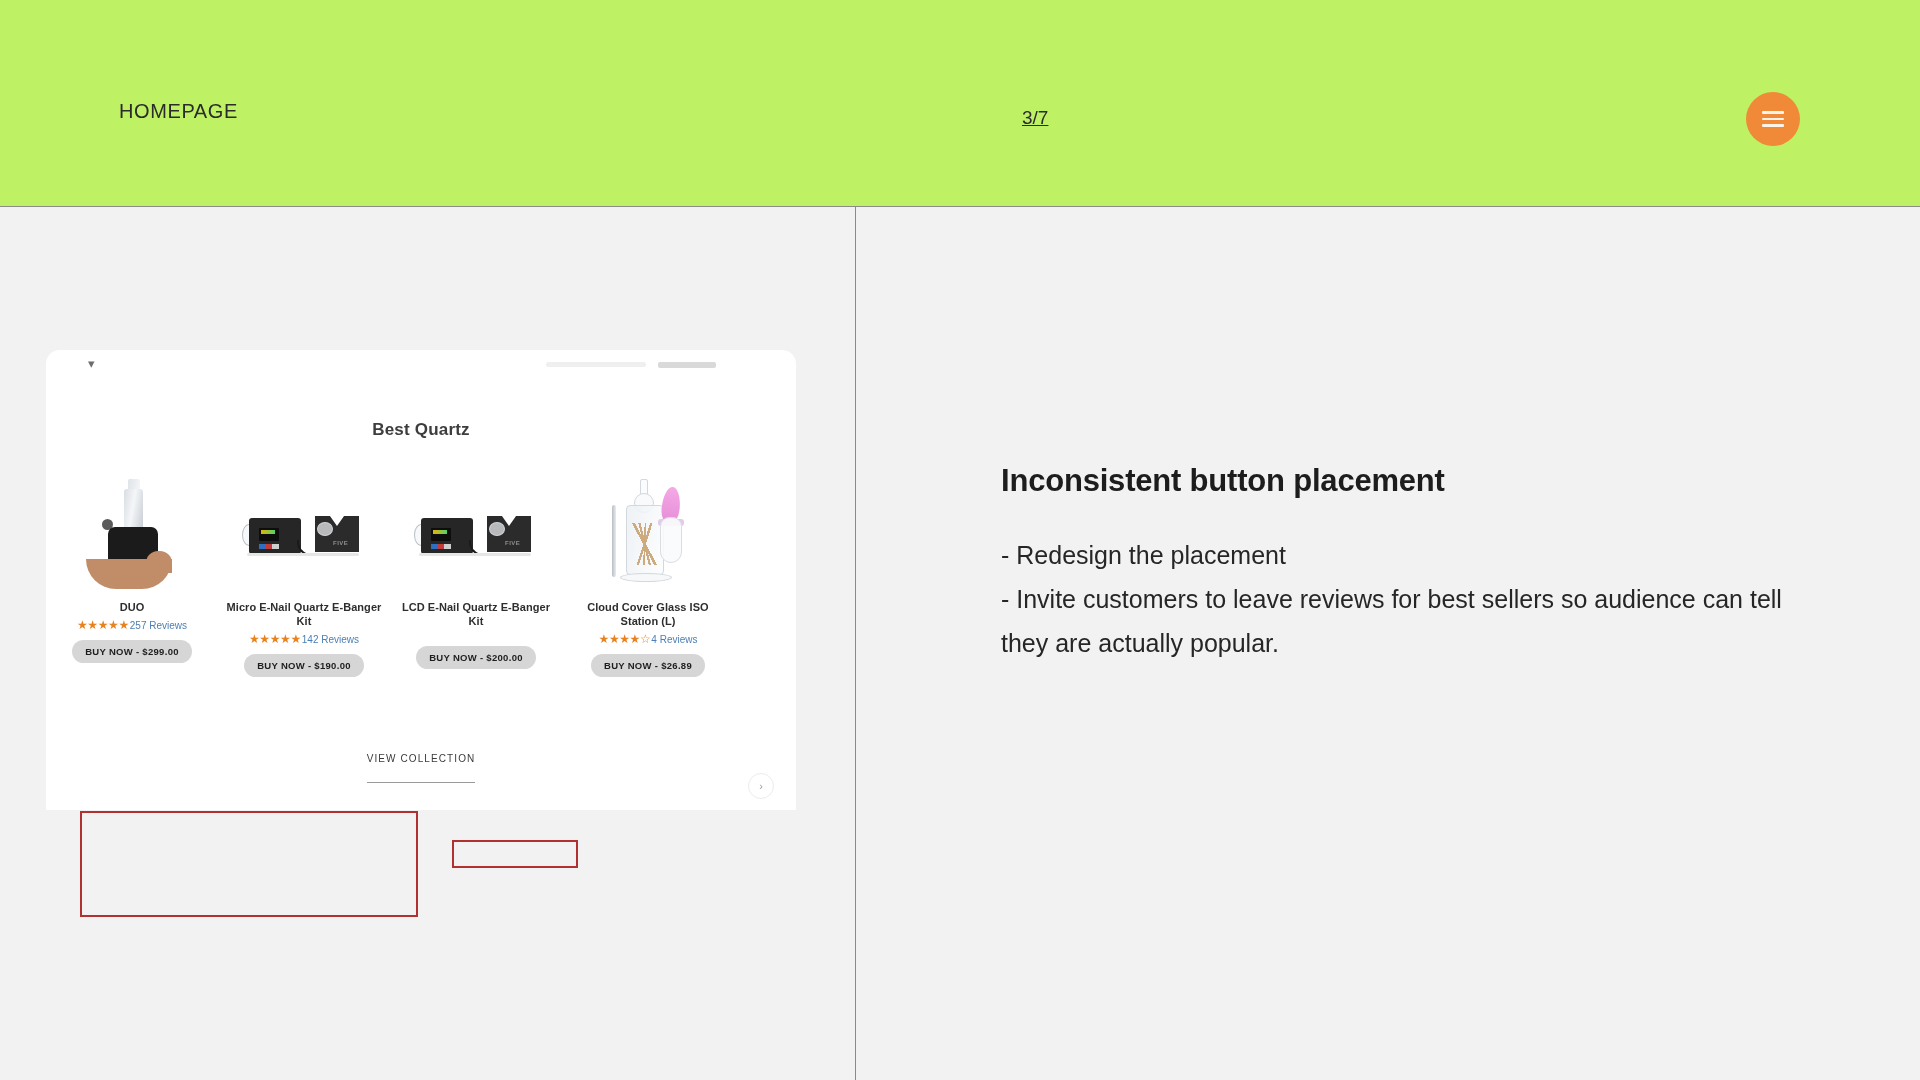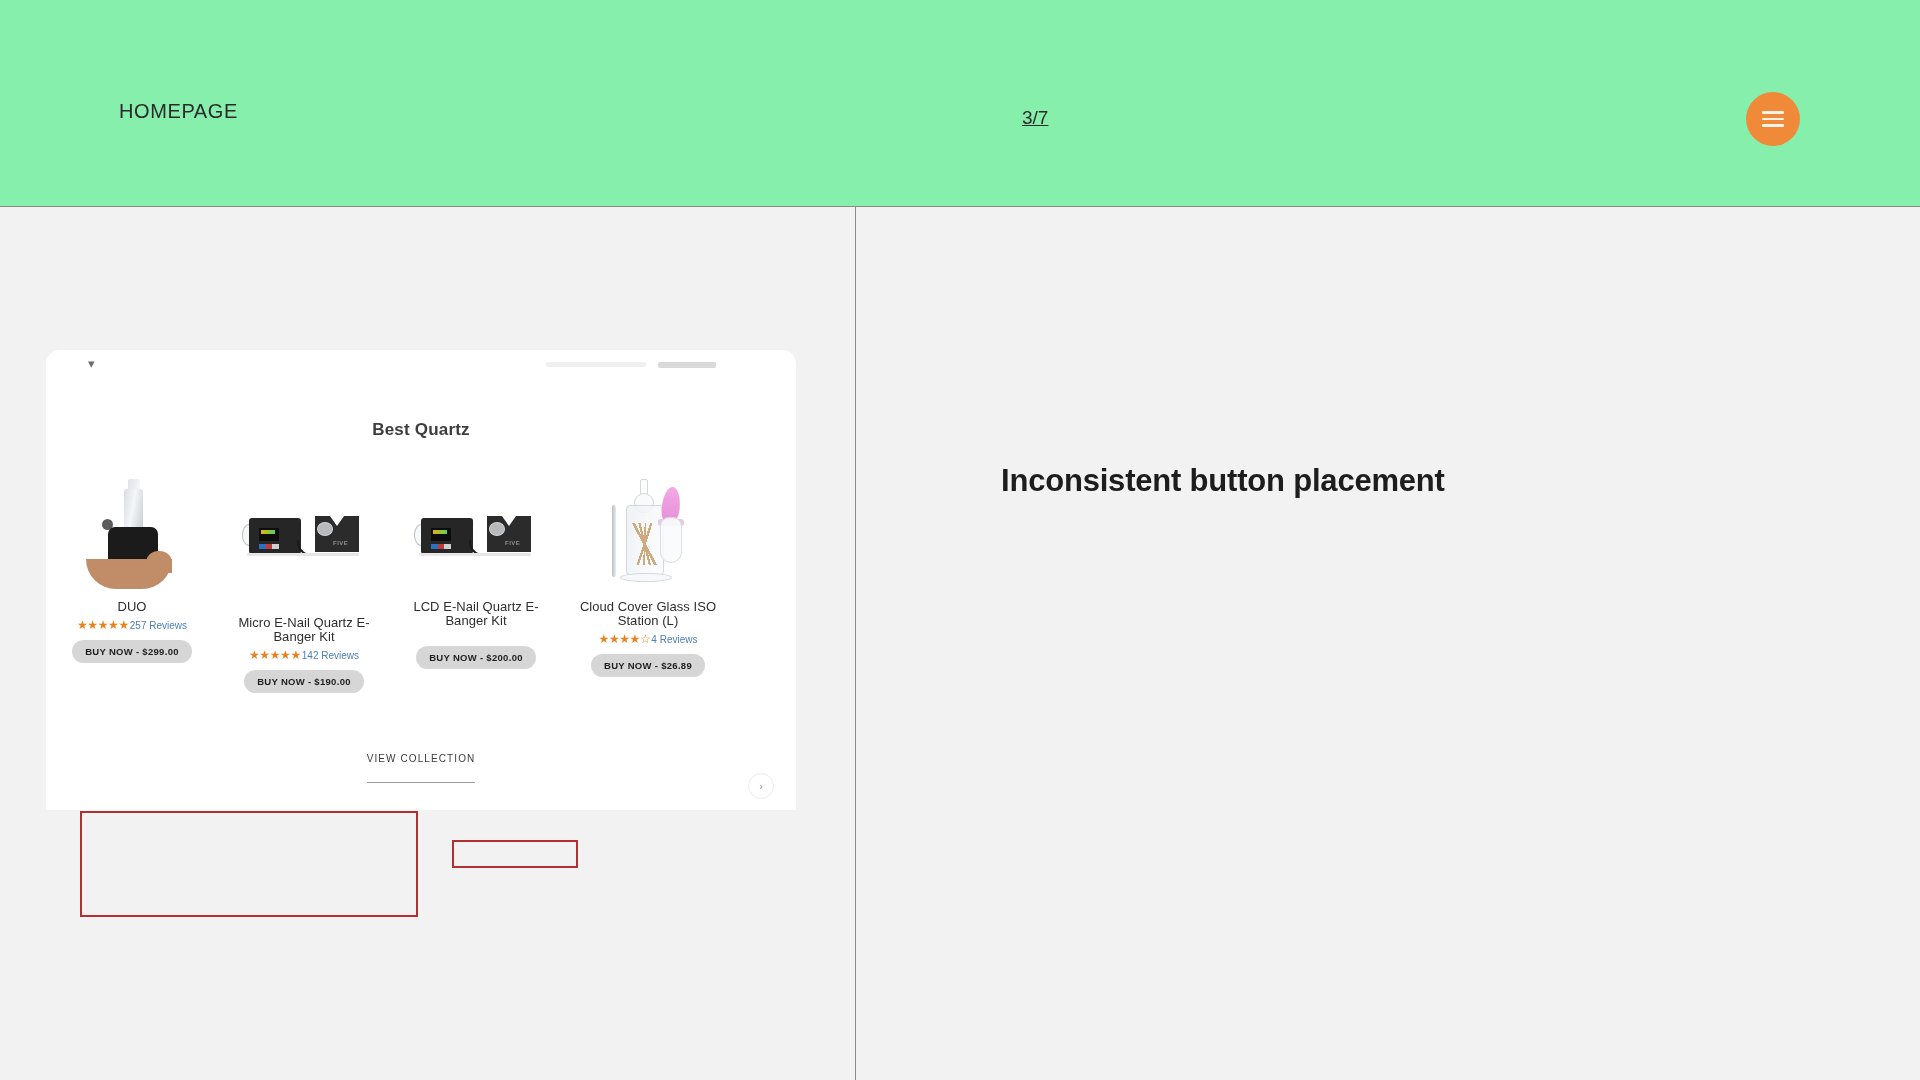--- a/index.html
+++ b/index.html
@@ -11,21 +11,21 @@
     font-family: "Liberation Sans", sans-serif;
     overflow: hidden;
   }
 
   
   .topbar {
     position: absolute;
     top: 0; left: 0;
     width: 1920px;
     height: 207px;
-    background: #86efac;
+    background: #bef264;
     border-bottom: 1px solid #8a8a8a;
   }
 
   .topbar-title {
     position: absolute;
     left: 119px;
     top: 100px;
     font-size: 20px;
     letter-spacing: 0.6px;
     color: #2b2b2b;
@@ -190,22 +190,22 @@
     position: relative;
   }
   .prod-img {
     height: 132px;
     display: flex;
     align-items: center;
     justify-content: center;
     position: relative;
   }
   .prod-name {
-    font-size: 13px;
-    font-weight: normal;
+    font-size: 11px;
+    font-weight: bold;
     color: #2e2e2e;
     line-height: 14px;
     padding: 0 6px;
     letter-spacing: 0.05px;
   }
   .rating {
     margin-top: 4px;
     font-size: 10px;
     display: flex;
     align-items: center;
@@ -225,21 +225,21 @@
     padding: 6px 13px;
     font-size: 9.5px;
     font-weight: bold;
     letter-spacing: 0.3px;
     cursor: pointer;
     white-space: nowrap;
   }
 
   
   .prod.p1 .prod-meta { margin-top: 0; }
-  .prod.p2 .prod-meta { margin-top: 16px; }
+  .prod.p2 .prod-meta { margin-top: 0; }
 
   .view-collection {
     position: absolute;
     left: 0;
     top: 372px;
     width: 750px;
     text-align: center;
   }
   .view-collection span {
     font-size: 10px;
@@ -557,14 +557,18 @@
 
   <div class="carousel-next">›</div>
 
   <div class="annot annot-a"></div>
   <div class="annot annot-b"></div>
 </div>
 
 <div class="pane-right">
   <div class="notes">
     <div class="notes-heading">Inconsistent button placement</div>
+    <div class="notes-body">
+      <div>- Redesign the placement</div>
+      <div>- Invite customers to leave reviews for best sellers so audience can tell they are actually popular.</div>
+    </div>
   </div>
 </div>
 
 </body></html>

